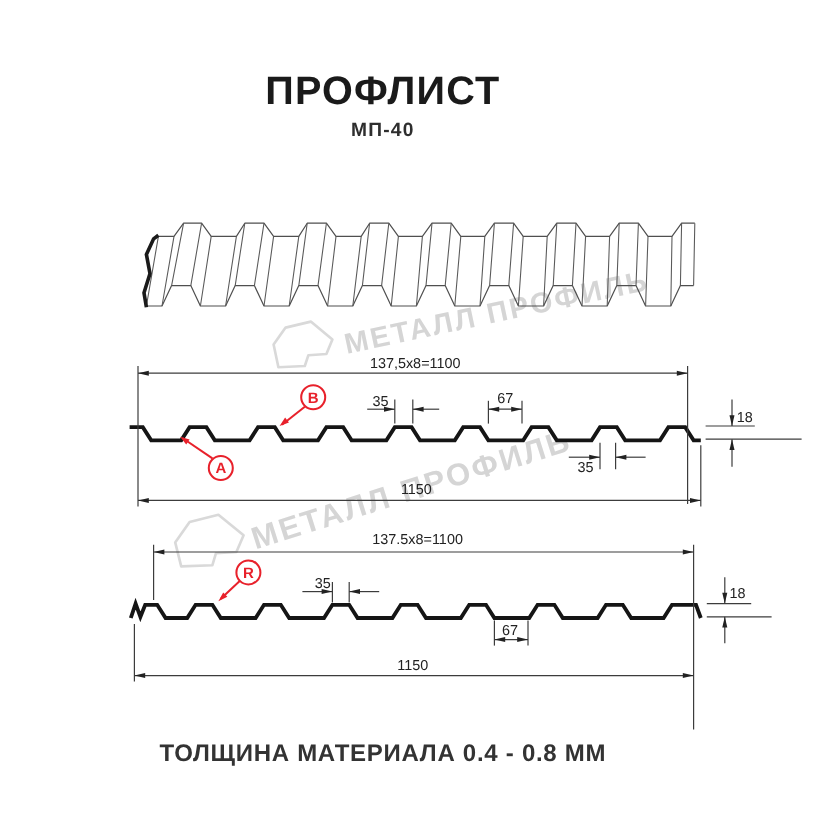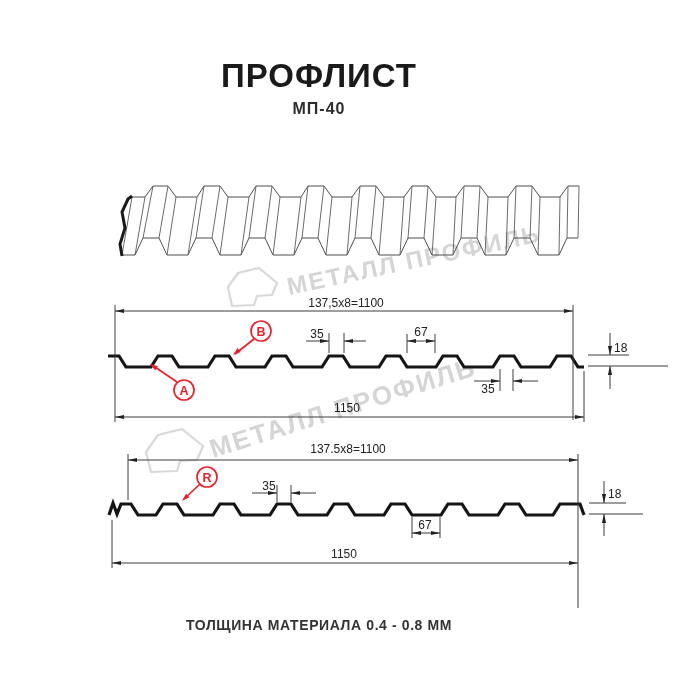--- a/index.html
+++ b/index.html
@@ -1,21 +1,21 @@
 <!DOCTYPE html>
 <html><head>
 <meta charset="utf-8">
 <style>
   html,body{margin:0;padding:0;background:#ffffff;}
   body{width:700px;height:700px;position:relative;overflow:hidden;
        font-family:"Liberation Sans",sans-serif;}
   .abs{position:absolute;left:0;width:638px;text-align:center;}
   #title{top:57px;font-size:33px;font-weight:bold;letter-spacing:1px;color:#1a1a1a;}
   #subtitle{top:100px;font-size:16px;font-weight:bold;letter-spacing:1px;color:#2e2e2e;}
-  #footer-note{top:617px;font-size:14px;font-weight:bold;letter-spacing:0.6px;color:#333333;}
+  #footer-note{top:617px;font-size:20px;font-weight:bold;letter-spacing:0.6px;color:#333333;}
   svg{position:absolute;top:0;left:0;}
   .dim{stroke:#3c3c3c;stroke-width:1;fill:none;}
   .prof{stroke:#151515;stroke-width:3.2;fill:none;stroke-linejoin:miter;}
   .arr{fill:#222222;stroke:none;}
   .dtxt{font-family:"Liberation Sans",sans-serif;font-size:12px;fill:#222222;}
   .red{stroke:#e8212b;fill:none;stroke-width:1.7;}
   .redtxt{font-family:"Liberation Sans",sans-serif;font-size:12.5px;font-weight:bold;fill:#e8212b;}
   .redarr{fill:#e8212b;stroke:none;}
   .wire{stroke:#4f4f4f;stroke-width:1;fill:none;stroke-linejoin:round;}
   .wirethin{stroke:#5a5a5a;stroke-width:0.9;fill:none;}

